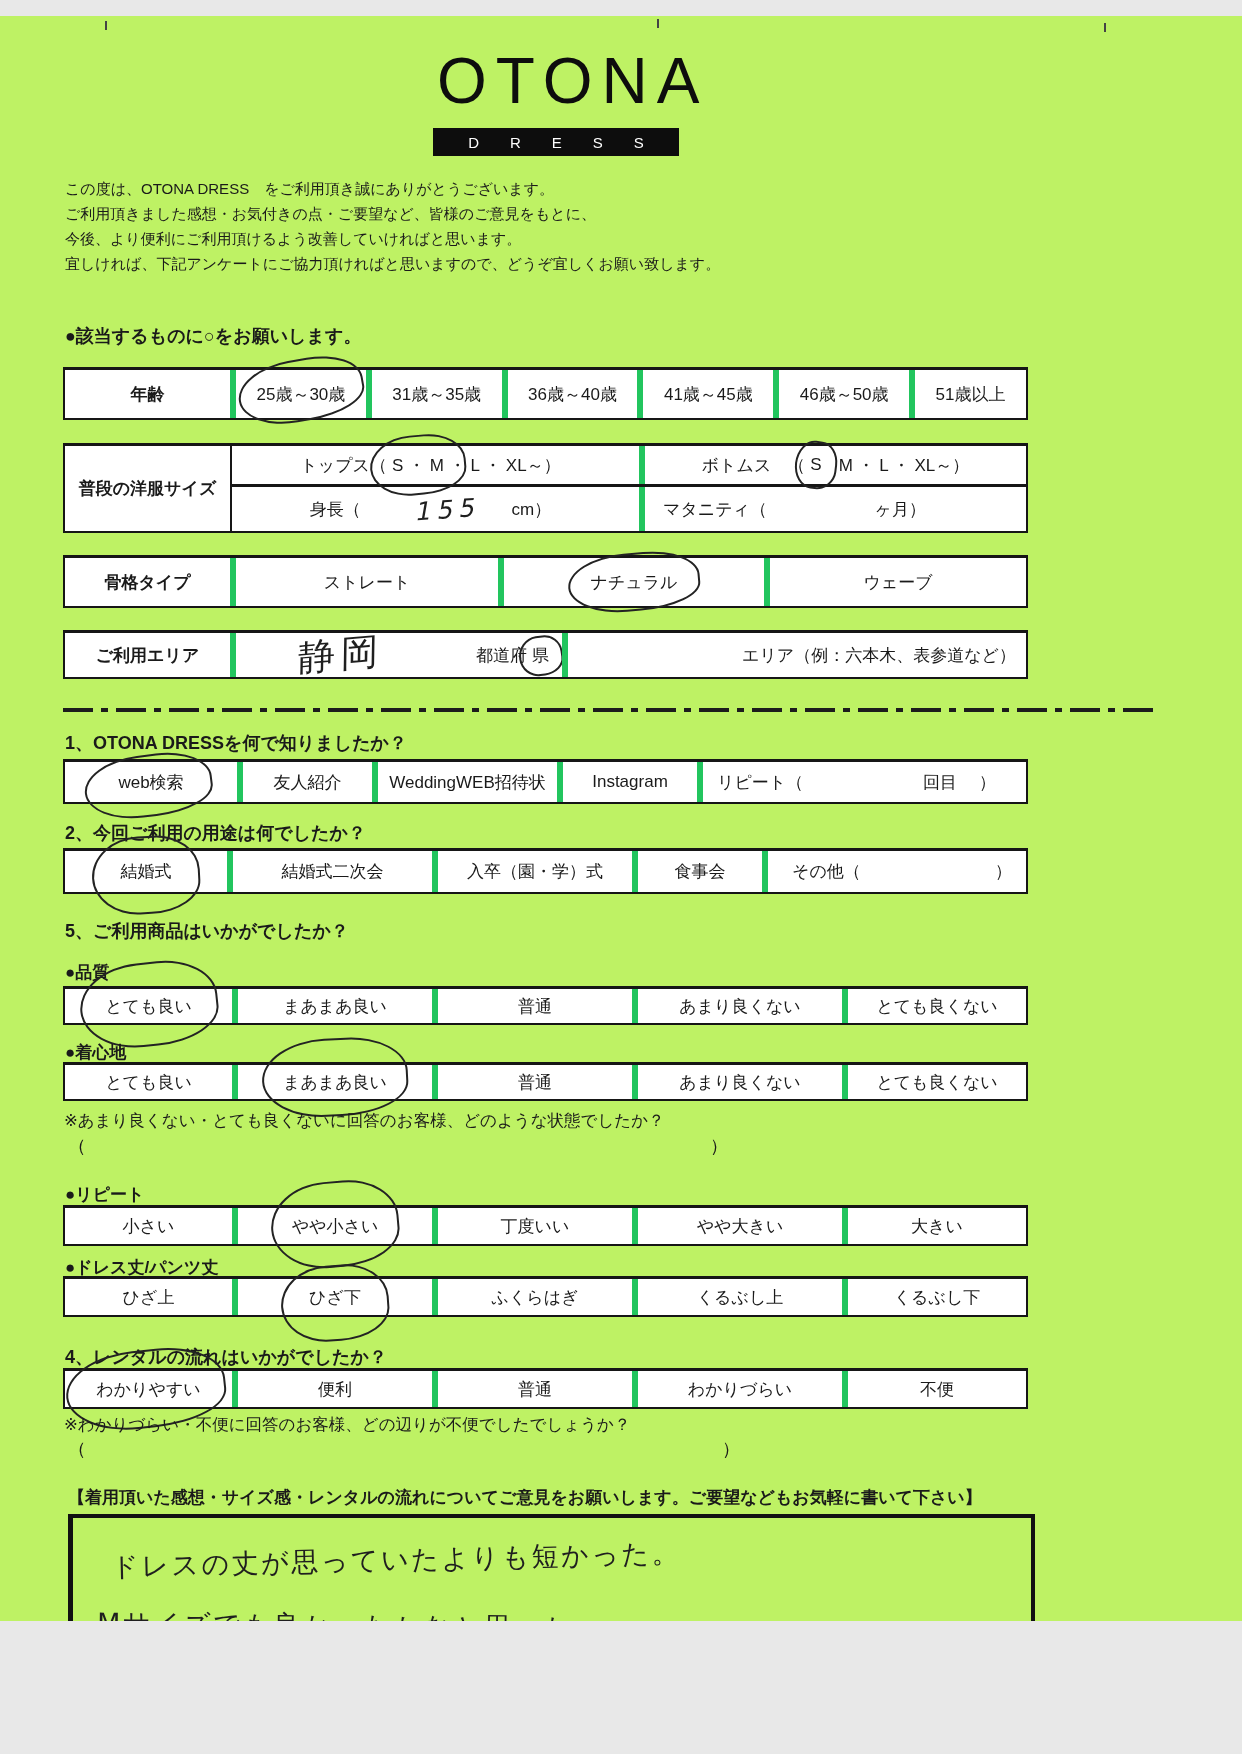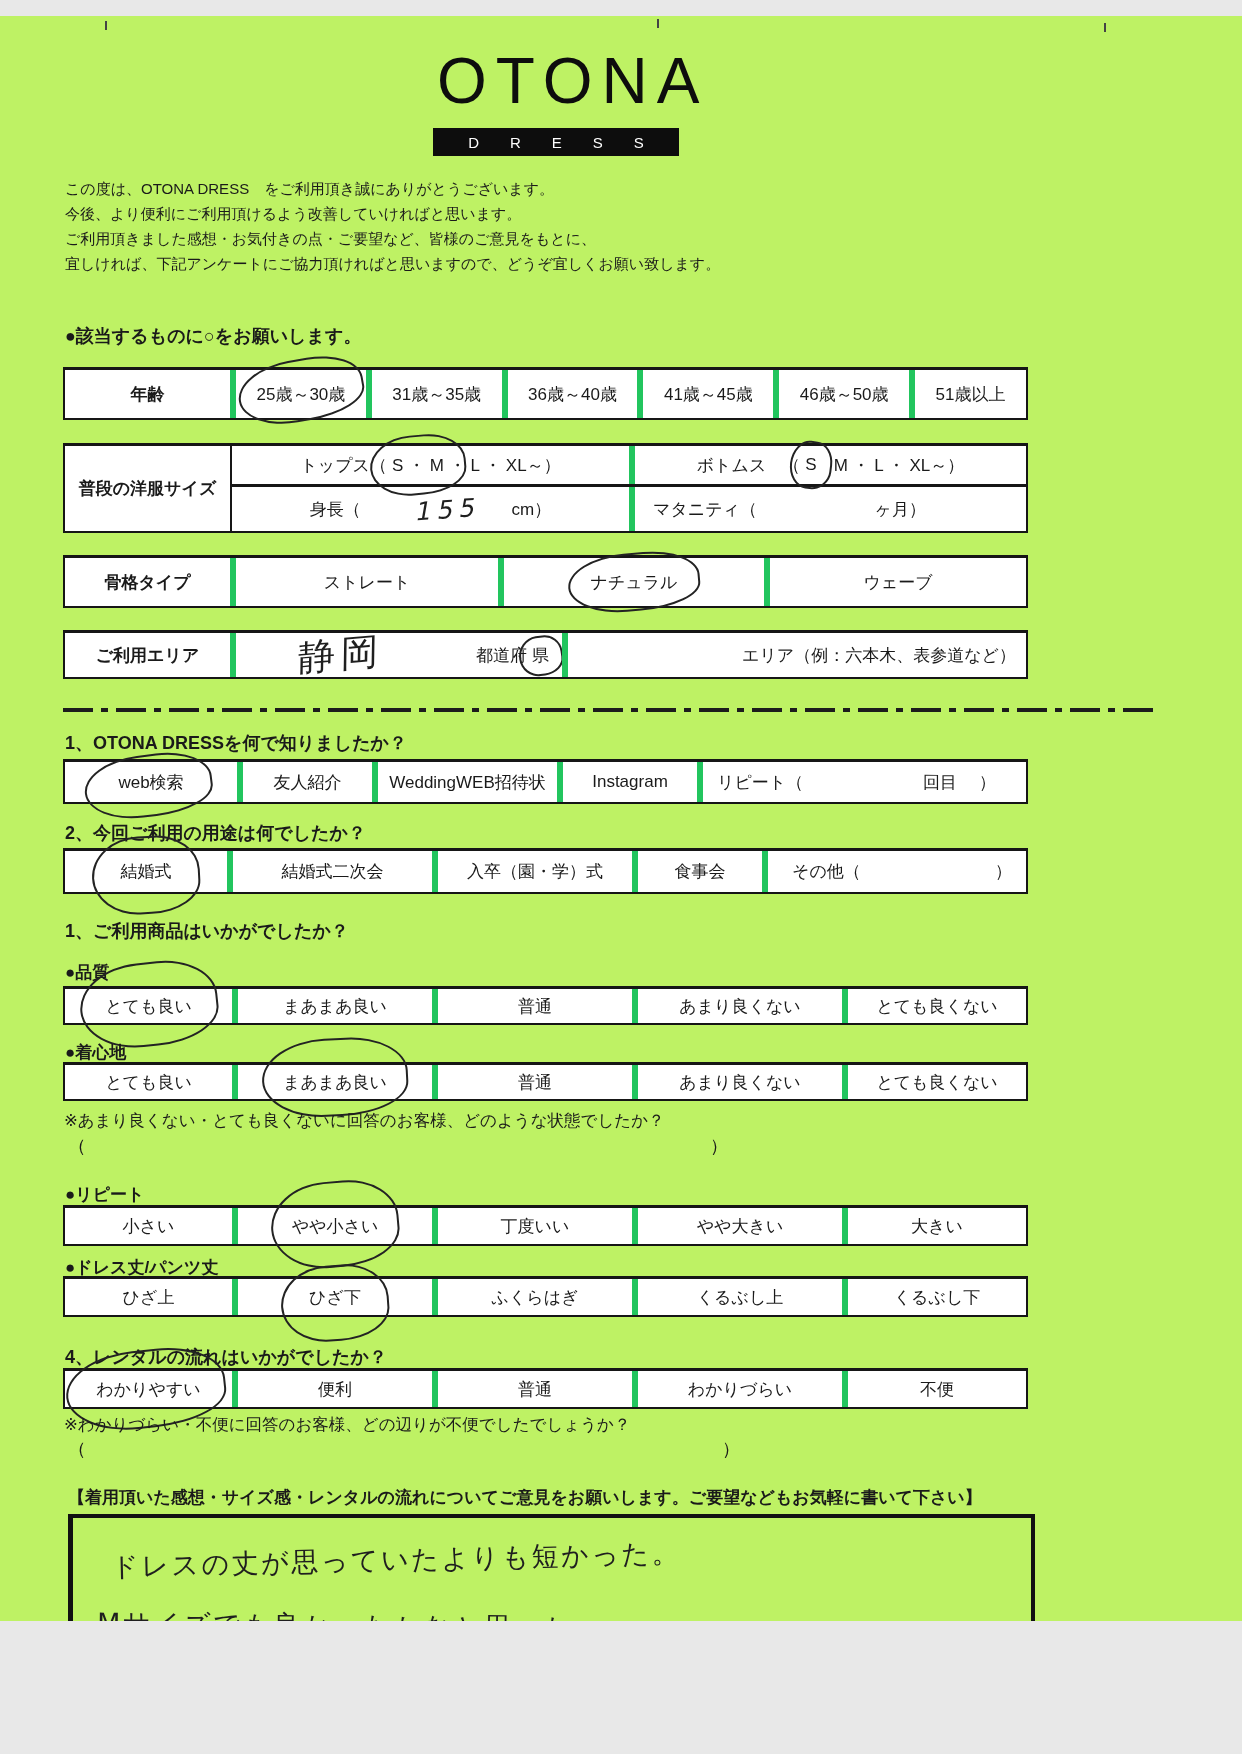--- a/index.html
+++ b/index.html
@@ -40,21 +40,21 @@
     background:#fff;
   }
   .cell {
     display:flex; align-items:center; justify-content:center;
     box-sizing:border-box; font-size:17px; position:relative; white-space:nowrap;
   }
   .cell + .cell { border-left:6px solid #22c55e; }
   .cell.lbl { font-weight:bold; }
   .grow { flex:1 1 auto; }
   .vstack { flex:1 1 auto; display:flex; flex-direction:column; border-left:2px solid #161616; }
-  .hrow { flex:1 1 auto; display:flex; }
+  .hrow { flex:1 1 auto; display:flex;gap:10px; }
   .rowline { border-bottom:3px solid #161616; }
 
   
   .oval {
     position:absolute; left:50%; top:50%;
     border:2.5px solid #232323;
     border-radius:50% 47% 53% 49% / 58% 52% 46% 56%;
     pointer-events:none;
   }
   .cwrap { position:relative; display:inline-flex; align-items:center; justify-content:center; padding:0 5px; }
@@ -80,22 +80,22 @@
 
   <div class="tick" style="left:105px;top:5px"></div>
   <div class="tick" style="left:657px;top:3px"></div>
   <div class="tick" style="left:1104px;top:7px"></div>
 
   <div class="logo-title">OTONA</div>
   <div class="logo-bar">DRESS</div>
 
   <div class="intro">
     <p>この度は、OTONA DRESS　をご利用頂き誠にありがとうございます。</p>
+    <p>ご利用頂きました感想・お気付きの点・ご要望など、皆様のご意見をもとに、</p>
     <p>今後、より便利にご利用頂けるよう改善していければと思います。</p>
-    <p>ご利用頂きました感想・お気付きの点・ご要望など、皆様のご意見をもとに、</p>
     <p>宜しければ、下記アンケートにご協力頂ければと思いますので、どうぞ宜しくお願い致します。</p>
   </div>
 
   <div class="h-bold" style="top:308px">●該当するものに○をお願いします。</div>
 
   <div class="tbl" style="top:351px;height:53px">
     <div class="cell lbl" style="flex:0 0 165px">年齢</div>
     <div class="cell grow">
       <span>25歳～30歳</span>
       <i class="oval" style="width:122px;height:58px;transform:translate(-50%,-56%) rotate(-10deg)"></i>
@@ -192,21 +192,21 @@
     </div>
     <div class="cell" style="flex:0 0 205px">結婚式二次会</div>
     <div class="cell" style="flex:0 0 200px">入卒（園・学）式</div>
     <div class="cell" style="flex:0 0 130px">食事会</div>
     <div class="cell grow" style="justify-content:space-between;padding:0 14px 0 24px">
       <span>その他（</span>
       <span>）</span>
     </div>
   </div>
 
-  <div class="h-bold" style="top:903px">1、ご利用商品はいかがでしたか？</div>
+  <div class="h-bold" style="top:903px">5、ご利用商品はいかがでしたか？</div>
 
   <div class="subhead" style="top:945px">●品質</div>
   <div class="tbl" style="top:970px;height:39px">
     <div class="cell" style="flex:0 0 167px">
       <span>とても良い</span>
       <i class="oval" style="width:134px;height:80px;transform:translate(-50%,-52%) rotate(-6deg)"></i>
     </div>
     <div class="cell" style="flex:0 0 200px">まあまあ良い</div>
     <div class="cell" style="flex:0 0 200px">普通</div>
     <div class="cell" style="flex:0 0 210px">あまり良くない</div>

